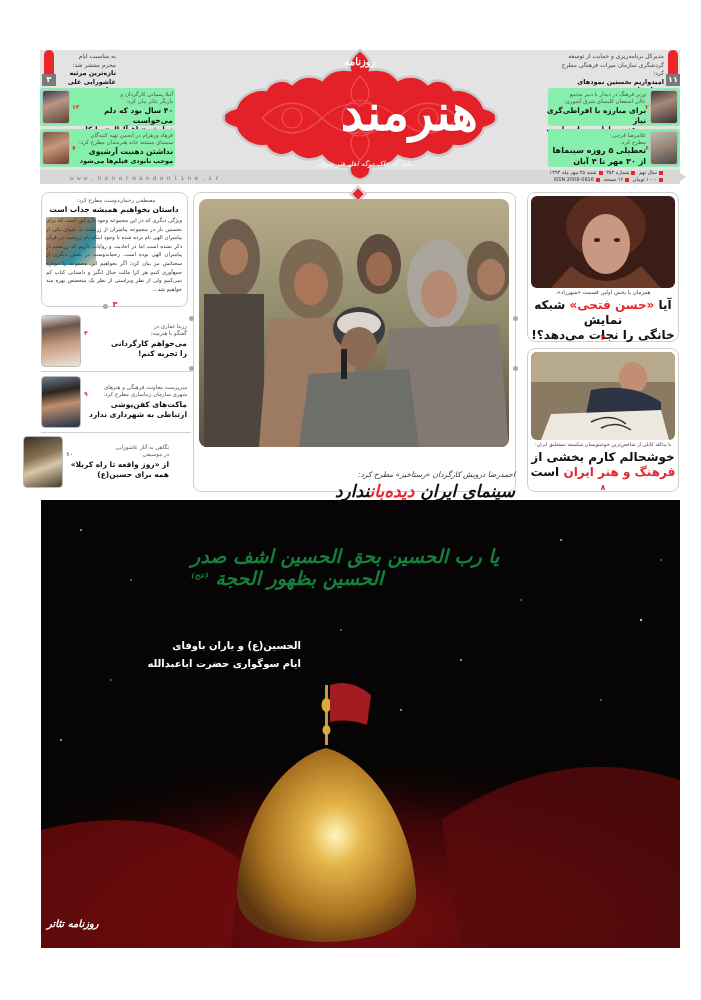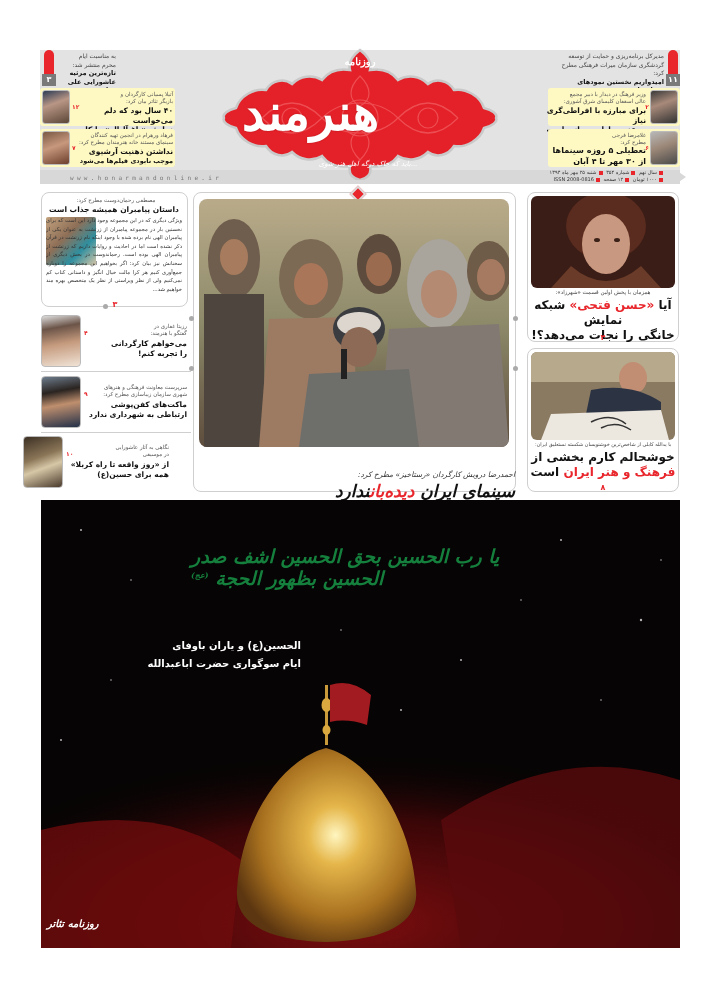--- a/index.html
+++ b/index.html
@@ -13,31 +13,31 @@
   .header-band-bottom { position: absolute; left: 40px; top: 170px; width: 640px; height: 14px; background: #d8d8d8; }
 
   .corner-tab { position: absolute; top: 50px; width: 10px; height: 34px; background: #e8262c; border-radius: 6px 6px 0 0; }
   .corner-tab.left { left: 44px; }
   .corner-tab.right { left: 668px; }
   .corner-num { position: absolute; width: 14px; height: 12px; background: #7a7a7a; color: #fff; font-size: 8px; font-weight: bold; text-align: center; line-height: 12px; font-family: "DejaVu Sans", sans-serif; }
 
   .tease-top { position: absolute; top: 52px; font-size: 6px; line-height: 8.5px; color: #444; text-align: right; }
   .tease-top .bold { font-weight: bold; color: #111; font-size: 6.5px; }
 
-  .mini-story { position: absolute; background: #fef9c3; border-radius: 3px; height: 38px; }
+  .mini-story { position: absolute; background: #86efac; border-radius: 3px; height: 38px; }
   .mini-story .thumb { position: absolute; top: 2px; width: 28px; height: 34px; border-radius: 3px; border: 1px solid #bbb; }
   .mini-story .kicker { position: absolute; top: 3px; font-size: 5.5px; line-height: 7px; color: #555; text-align: right; }
   .mini-story .hl { position: absolute; font-size: 7.5px; line-height: 9.5px; font-weight: bold; color: #111; text-align: right; }
   .mini-story .page-no { position: absolute; font-size: 6px; color: #e8262c; font-weight: bold; }
 
   
   .masthead { position: absolute; left: 222px; top: 48px; width: 276px; height: 132px; }
   .masthead svg { position: absolute; left: 0; top: 0; }
   .mast-roozname { position: absolute; left: 118px; top: 8px; width: 40px; text-align: center; color: #fff; font-size: 10px; font-weight: bold; font-family: "DejaVu Serif", serif; }
-  .mast-title { position: absolute; left: 20px; top: 30px; width: 236px; text-align: left; color: #fff; font-size: 50px; font-weight: bold; font-family: "DejaVu Serif", serif; line-height: 70px; text-shadow: 0 0 2px rgba(0,0,0,.2); }
+  .mast-title { position: absolute; left: 20px; top: 30px; width: 236px; text-align: right; color: #fff; font-size: 50px; font-weight: bold; font-family: "DejaVu Serif", serif; line-height: 70px; text-shadow: 0 0 2px rgba(0,0,0,.2); }
   .mast-slogan { position: absolute; left: 86px; top: 112px; width: 120px; text-align: center; color: #fff; font-size: 7px; font-style: italic; font-family: "DejaVu Serif", serif; }
 
   .url-strip { position: absolute; left: 70px; top: 174px; direction: ltr; font-size: 6px; letter-spacing: 3.3px; color: #777; font-family: "DejaVu Sans Mono", monospace; }
   .url-arrow { position: absolute; left: 40px; top: 170px; width: 0; height: 0; border-top: 7px solid transparent; border-bottom: 7px solid transparent; border-right: 12px solid #d8d8d8; }
   .url-arrow-r { position: absolute; left: 676px; top: 170px; width: 0; height: 0; border-top: 7px solid transparent; border-bottom: 7px solid transparent; border-left: 10px solid #d8d8d8; }
 
   .issue-info { position: absolute; left: 505px; top: 169px; width: 160px; font-size: 5px; line-height: 7px; color: #333; text-align: right; }
   .issue-info .sq { display: inline-block; width: 4px; height: 4px; background: #e8262c; margin: 0 2px; vertical-align: middle; }
 
   
@@ -184,21 +184,21 @@
     </div>
     <div>
       <span class="sq"></span><span>۱۰۰۰ تومان</span>
       <span class="sq"></span><span>۱۲ صفحه</span>
       <span class="sq"></span><span>ISSN 2008-0816</span>
     </div>
   </div>
 
   <div class="box" style="left:41px;top:192px;width:147px;height:115px;">
     <div style="position:absolute;right:6px;top:4px;width:130px;font-size:5.5px;color:#555;text-align:center;">مصطفی رحمان‌دوست مطرح کرد:</div>
-    <div style="position:absolute;right:4px;top:12px;width:138px;font-size:7.5px;font-weight:bold;color:#111;text-align:center;">داستان پیامبران همیشه جذاب است</div>
+    <div style="position:absolute;right:4px;top:12px;width:138px;font-size:7.5px;font-weight:bold;color:#111;text-align:center;">داستان بخواهیم همیشه جذاب است</div>
     <div style="position:absolute;left:4px;top:24px;width:50px;height:48px;background:linear-gradient(135deg,#c3a27e 0%,#8e6f57 40%,#2f8fa0 70%,#d6c5a6 100%);border-radius:2px;"></div>
     <div class="body-text" style="position:absolute;right:5px;top:23px;width:136px;height:84px;overflow:hidden;">ویژگی دیگری که در این مجموعه وجود دارد این است که برای نخستین بار در مجموعه پیامبران از زرتشت به عنوان یکی از پیامبران الهی نام برده شده با وجود اینکه نام زرتشت در قرآن ذکر نشده است اما در احادیث و روایات داریم که زرتشت از پیامبران الهی بوده است. رحماندوست در بخش دیگری از سخنانش نیز بیان کرد: اگر بخواهیم این مجموعه را دوباره جمع‌آوری کنیم هر کرا مالت خیال انگیز و داستانی کتاب کم نمی‌کنیم ولی از نظر ویراستی از نظر یک متخصص بهره مند خواهیم شد...</div>
   </div>
   <div class="dot" style="left:103px;top:304px;"></div>
   <div class="page-marker" style="left:105px;top:300px;width:20px;">۳</div>
 
   <div class="side-story" style="left:41px;top:315px;">
     <div class="thumb" style="background:linear-gradient(170deg,#ddd 0%,#6b5448 25%,#c59a7d 55%,#f0e3d6 100%);"></div>
     <div class="kicker">
       <div>رزیتا غفاری در</div>

